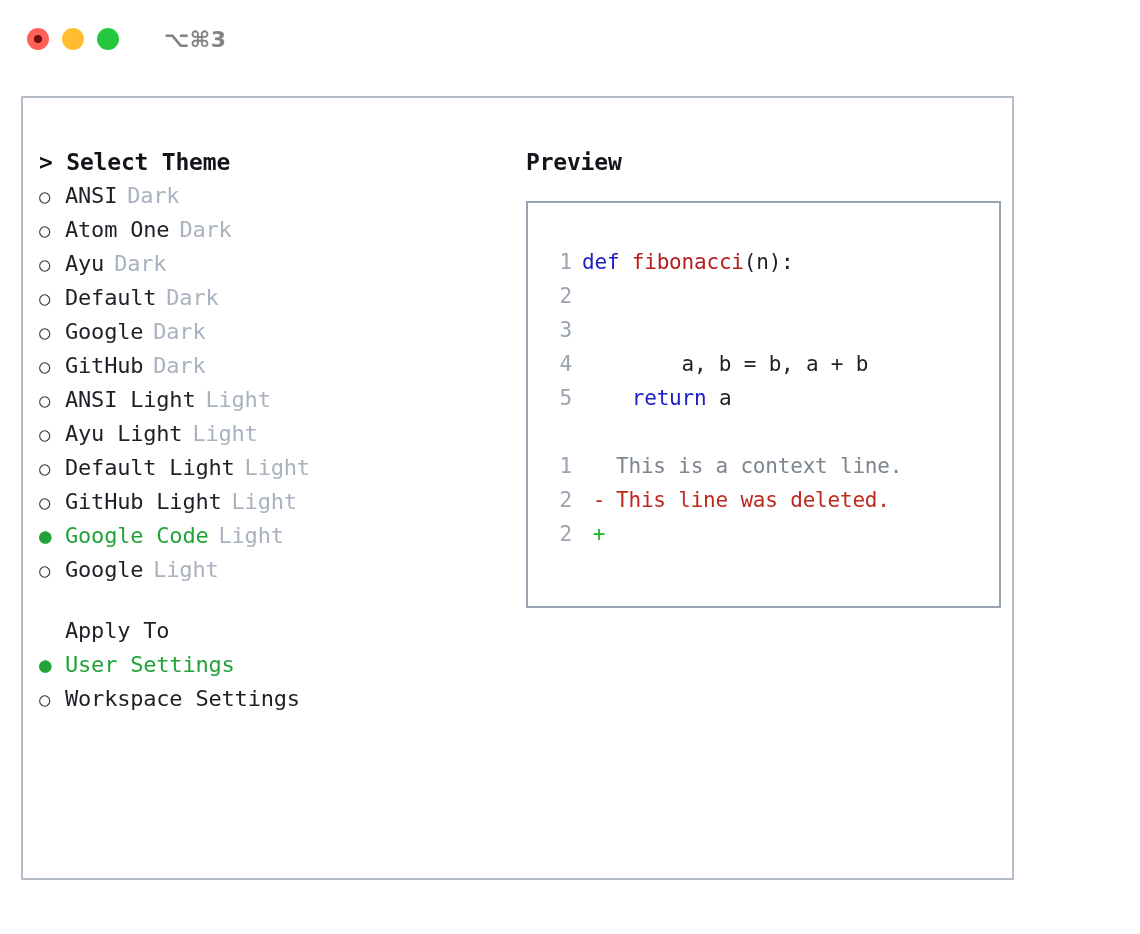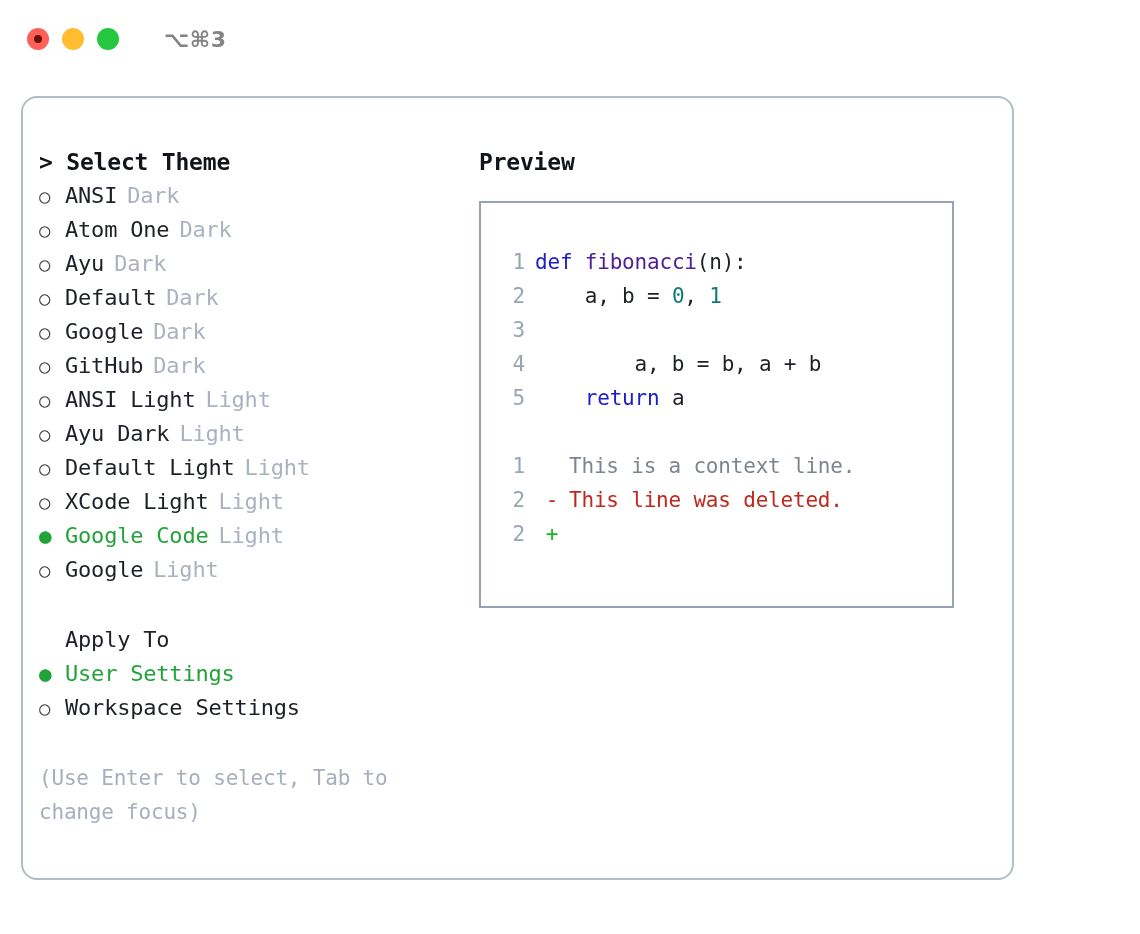--- a/index.html
+++ b/index.html
@@ -59,21 +59,21 @@
     letter-spacing: 0.5px;
     font-family: "DejaVu Sans", "Liberation Sans", sans-serif;
   }
 
   
   .panel {
     position: absolute;
     left: 21px; top: 96px;
     width: 993px; height: 784px;
     border: 2px solid #b4bcc8;
-    border-radius: 16px;
+    border-radius: 1px;
     background: #ffffff;
     box-sizing: border-box;
   }
 
   .columns {
     position: absolute;
     left: 0; top: 0;
     width: 100%; height: 100%;
   }
 
@@ -114,21 +114,21 @@
     color: #1d2127;
   }
   .option-row.selected .opt-label {
     color: #22a33a;
   }
   .opt-badge {
     color: #aab2c0;
     margin-left: 10px;
   }
 
-  .apply-block { margin-top: 36px; }
+  .apply-block { margin-top: 27px; }
   .apply-header {
     font-size: 22px;
     color: #1d2127;
     line-height: 34px;
     padding-left: 26px;
     white-space: pre;
     letter-spacing: -0.2px;
   }
 
   .hint {
@@ -136,21 +136,21 @@
     font-size: 21px;
     color: #a7afbd;
     line-height: 34px;
     width: 410px;
     letter-spacing: -0.2px;
   }
 
   
   .right-col {
     position: absolute;
-    left: 456px; top: 47px;
+    left: 503px; top: 47px;
     width: 500px;
   }
   .preview-title {
     font-size: 23px;
     font-weight: 700;
     color: #111418;
     line-height: 34px;
     letter-spacing: -0.2px;
   }
   .preview-box {
@@ -173,21 +173,21 @@
     width: 54px;
     flex: 0 0 54px;
     text-align: right;
     color: #9aa4b2;
     padding-right: 10px;
     box-sizing: border-box;
   }
   .codetext { color: #1d2127; }
 
   .tok-kw   { color: #1d20c8; }
-  .tok-fn   { color: #4c1d95; }
+  .tok-fn   { color: #b91c1c; }
   .tok-num  { color: #0f7b72; }
   .tok-plain{ color: #1d2127; }
 
   .diff-block { margin-top: 34px; }
   .diff-line { display: flex; font-size: 21px; line-height: 34px; white-space: pre; letter-spacing: -0.2px;}
   .diff-mark {
     width: 34px;
     flex: 0 0 34px;
     text-align: center;
   }
@@ -217,44 +217,43 @@
       <div class="left-col">
         <div class="section-header">&gt; Select Theme</div>
         <div id="theme-list">
             <div class="option-row"><span class="bullet">○</span><span class="opt-label">ANSI</span><span class="opt-badge">Dark</span></div>
             <div class="option-row"><span class="bullet">○</span><span class="opt-label">Atom One</span><span class="opt-badge">Dark</span></div>
             <div class="option-row"><span class="bullet">○</span><span class="opt-label">Ayu</span><span class="opt-badge">Dark</span></div>
             <div class="option-row"><span class="bullet">○</span><span class="opt-label">Default</span><span class="opt-badge">Dark</span></div>
             <div class="option-row"><span class="bullet">○</span><span class="opt-label">Google</span><span class="opt-badge">Dark</span></div>
             <div class="option-row"><span class="bullet">○</span><span class="opt-label">GitHub</span><span class="opt-badge">Dark</span></div>
             <div class="option-row"><span class="bullet">○</span><span class="opt-label">ANSI Light</span><span class="opt-badge">Light</span></div>
-            <div class="option-row"><span class="bullet">○</span><span class="opt-label">Ayu Dark</span><span class="opt-badge">Light</span></div>
+            <div class="option-row"><span class="bullet">○</span><span class="opt-label">Ayu Light</span><span class="opt-badge">Light</span></div>
             <div class="option-row"><span class="bullet">○</span><span class="opt-label">Default Light</span><span class="opt-badge">Light</span></div>
-            <div class="option-row"><span class="bullet">○</span><span class="opt-label">XCode Light</span><span class="opt-badge">Light</span></div>
+            <div class="option-row"><span class="bullet">○</span><span class="opt-label">GitHub Light</span><span class="opt-badge">Light</span></div>
             <div class="option-row selected"><span class="bullet selected">●</span><span class="opt-label">Google Code</span><span class="opt-badge">Light</span></div>
             <div class="option-row"><span class="bullet">○</span><span class="opt-label">Google</span><span class="opt-badge">Light</span></div>
           </div>
 
         <div class="apply-block">
           <div class="apply-header">Apply To</div>
           <div id="apply-list">
               <div class="option-row selected"><span class="bullet selected">●</span><span class="opt-label">User Settings</span></div>
               <div class="option-row"><span class="bullet">○</span><span class="opt-label">Workspace Settings</span></div>
             </div>
         </div>
 
-        <div class="hint">(Use Enter to select, Tab to change focus)</div>
       </div>
 
       <div class="right-col">
         <div class="preview-title">Preview</div>
         <div class="preview-box">
           <div id="code-block">
               <div class="code-line"><span class="lineno">1</span><span class="codetext"><span class="tok-kw">def </span><span class="tok-fn">fibonacci</span><span class="tok-plain">(n):</span></span></div>
-              <div class="code-line"><span class="lineno">2</span><span class="codetext"><span class="tok-plain">    a, b = </span><span class="tok-num">0</span><span class="tok-plain">, </span><span class="tok-num">1</span></span></div>
+              <div class="code-line"><span class="lineno">2</span></div>
               <div class="code-line"><span class="lineno">3</span></div>
               <div class="code-line"><span class="lineno">4</span><span class="codetext"><span class="tok-plain">        a, b = b, a + b</span></span></div>
               <div class="code-line"><span class="lineno">5</span><span class="codetext"><span class="tok-plain">    </span><span class="tok-kw">return</span><span class="tok-plain"> a</span></span></div>
             </div>
           <div class="diff-block" id="diff-block">
               <div class="diff-line"><span class="lineno">1</span><span class="diff-mark diff-ctx"></span><span class="diff-ctx">This is a context line.</span></div>
               <div class="diff-line"><span class="lineno">2</span><span class="diff-mark diff-del">-</span><span class="diff-del">This line was deleted.</span></div>
               <div class="diff-line"><span class="lineno">2</span><span class="diff-mark diff-add">+</span></div>
             </div>
         </div>

